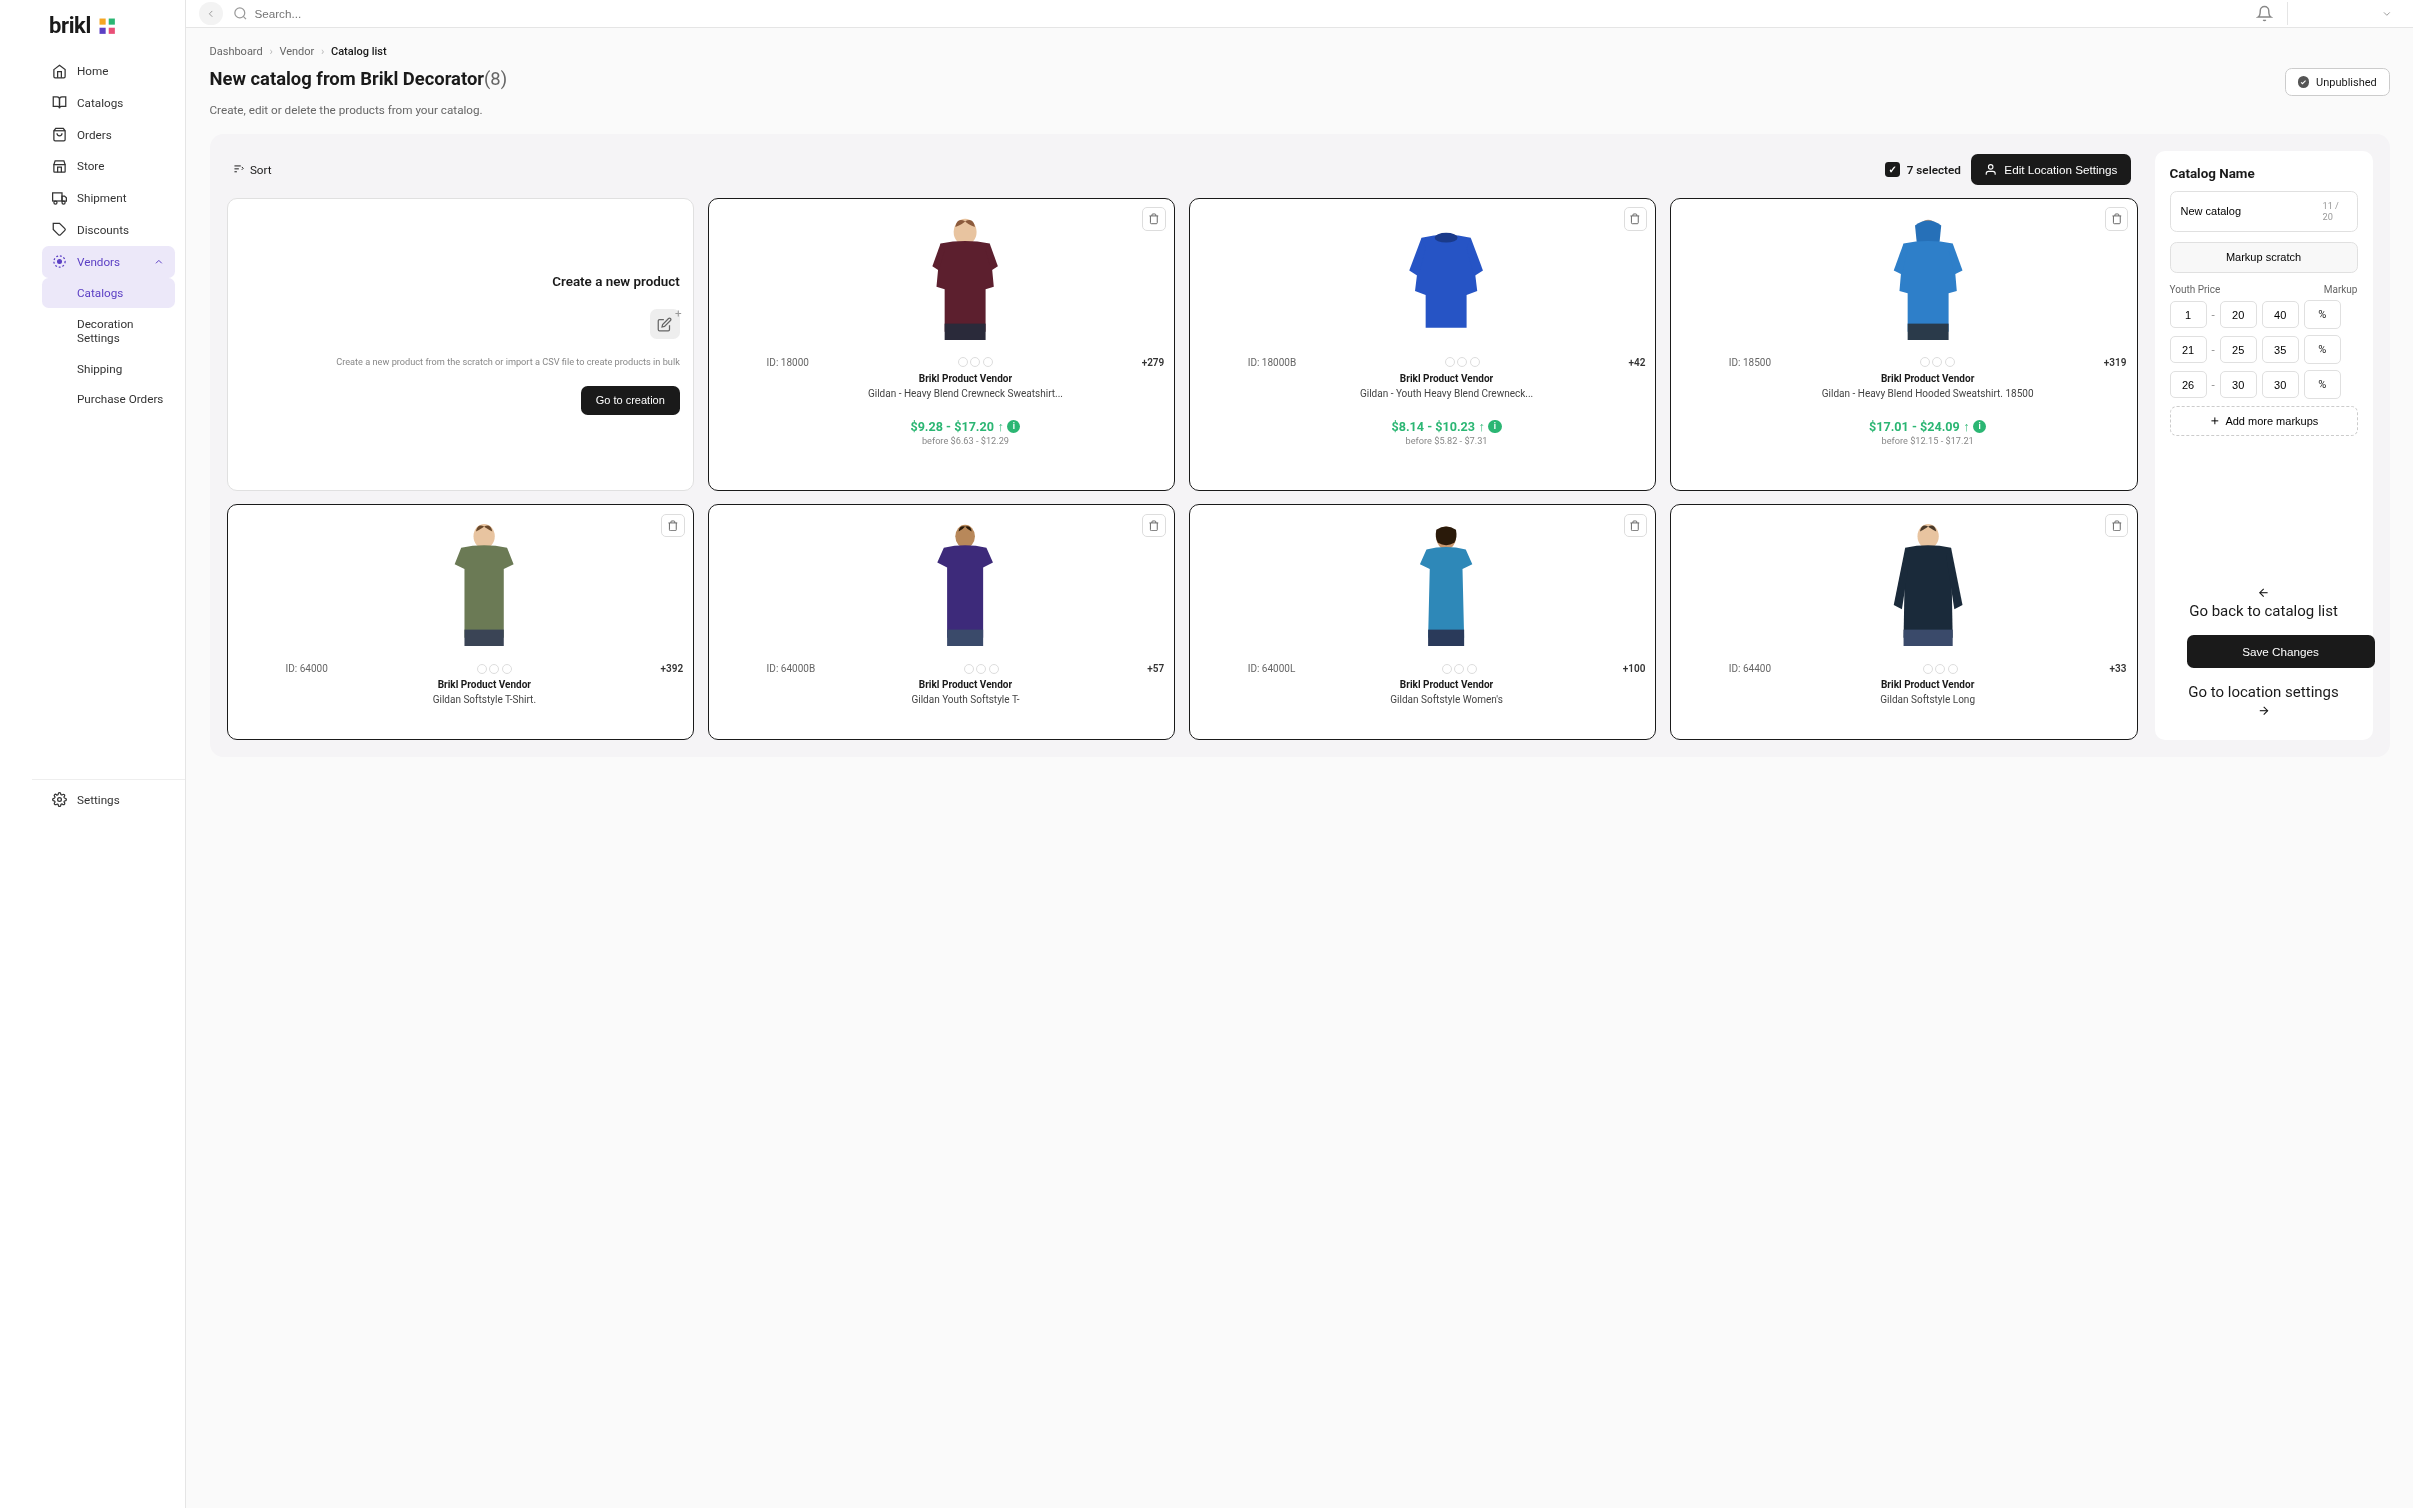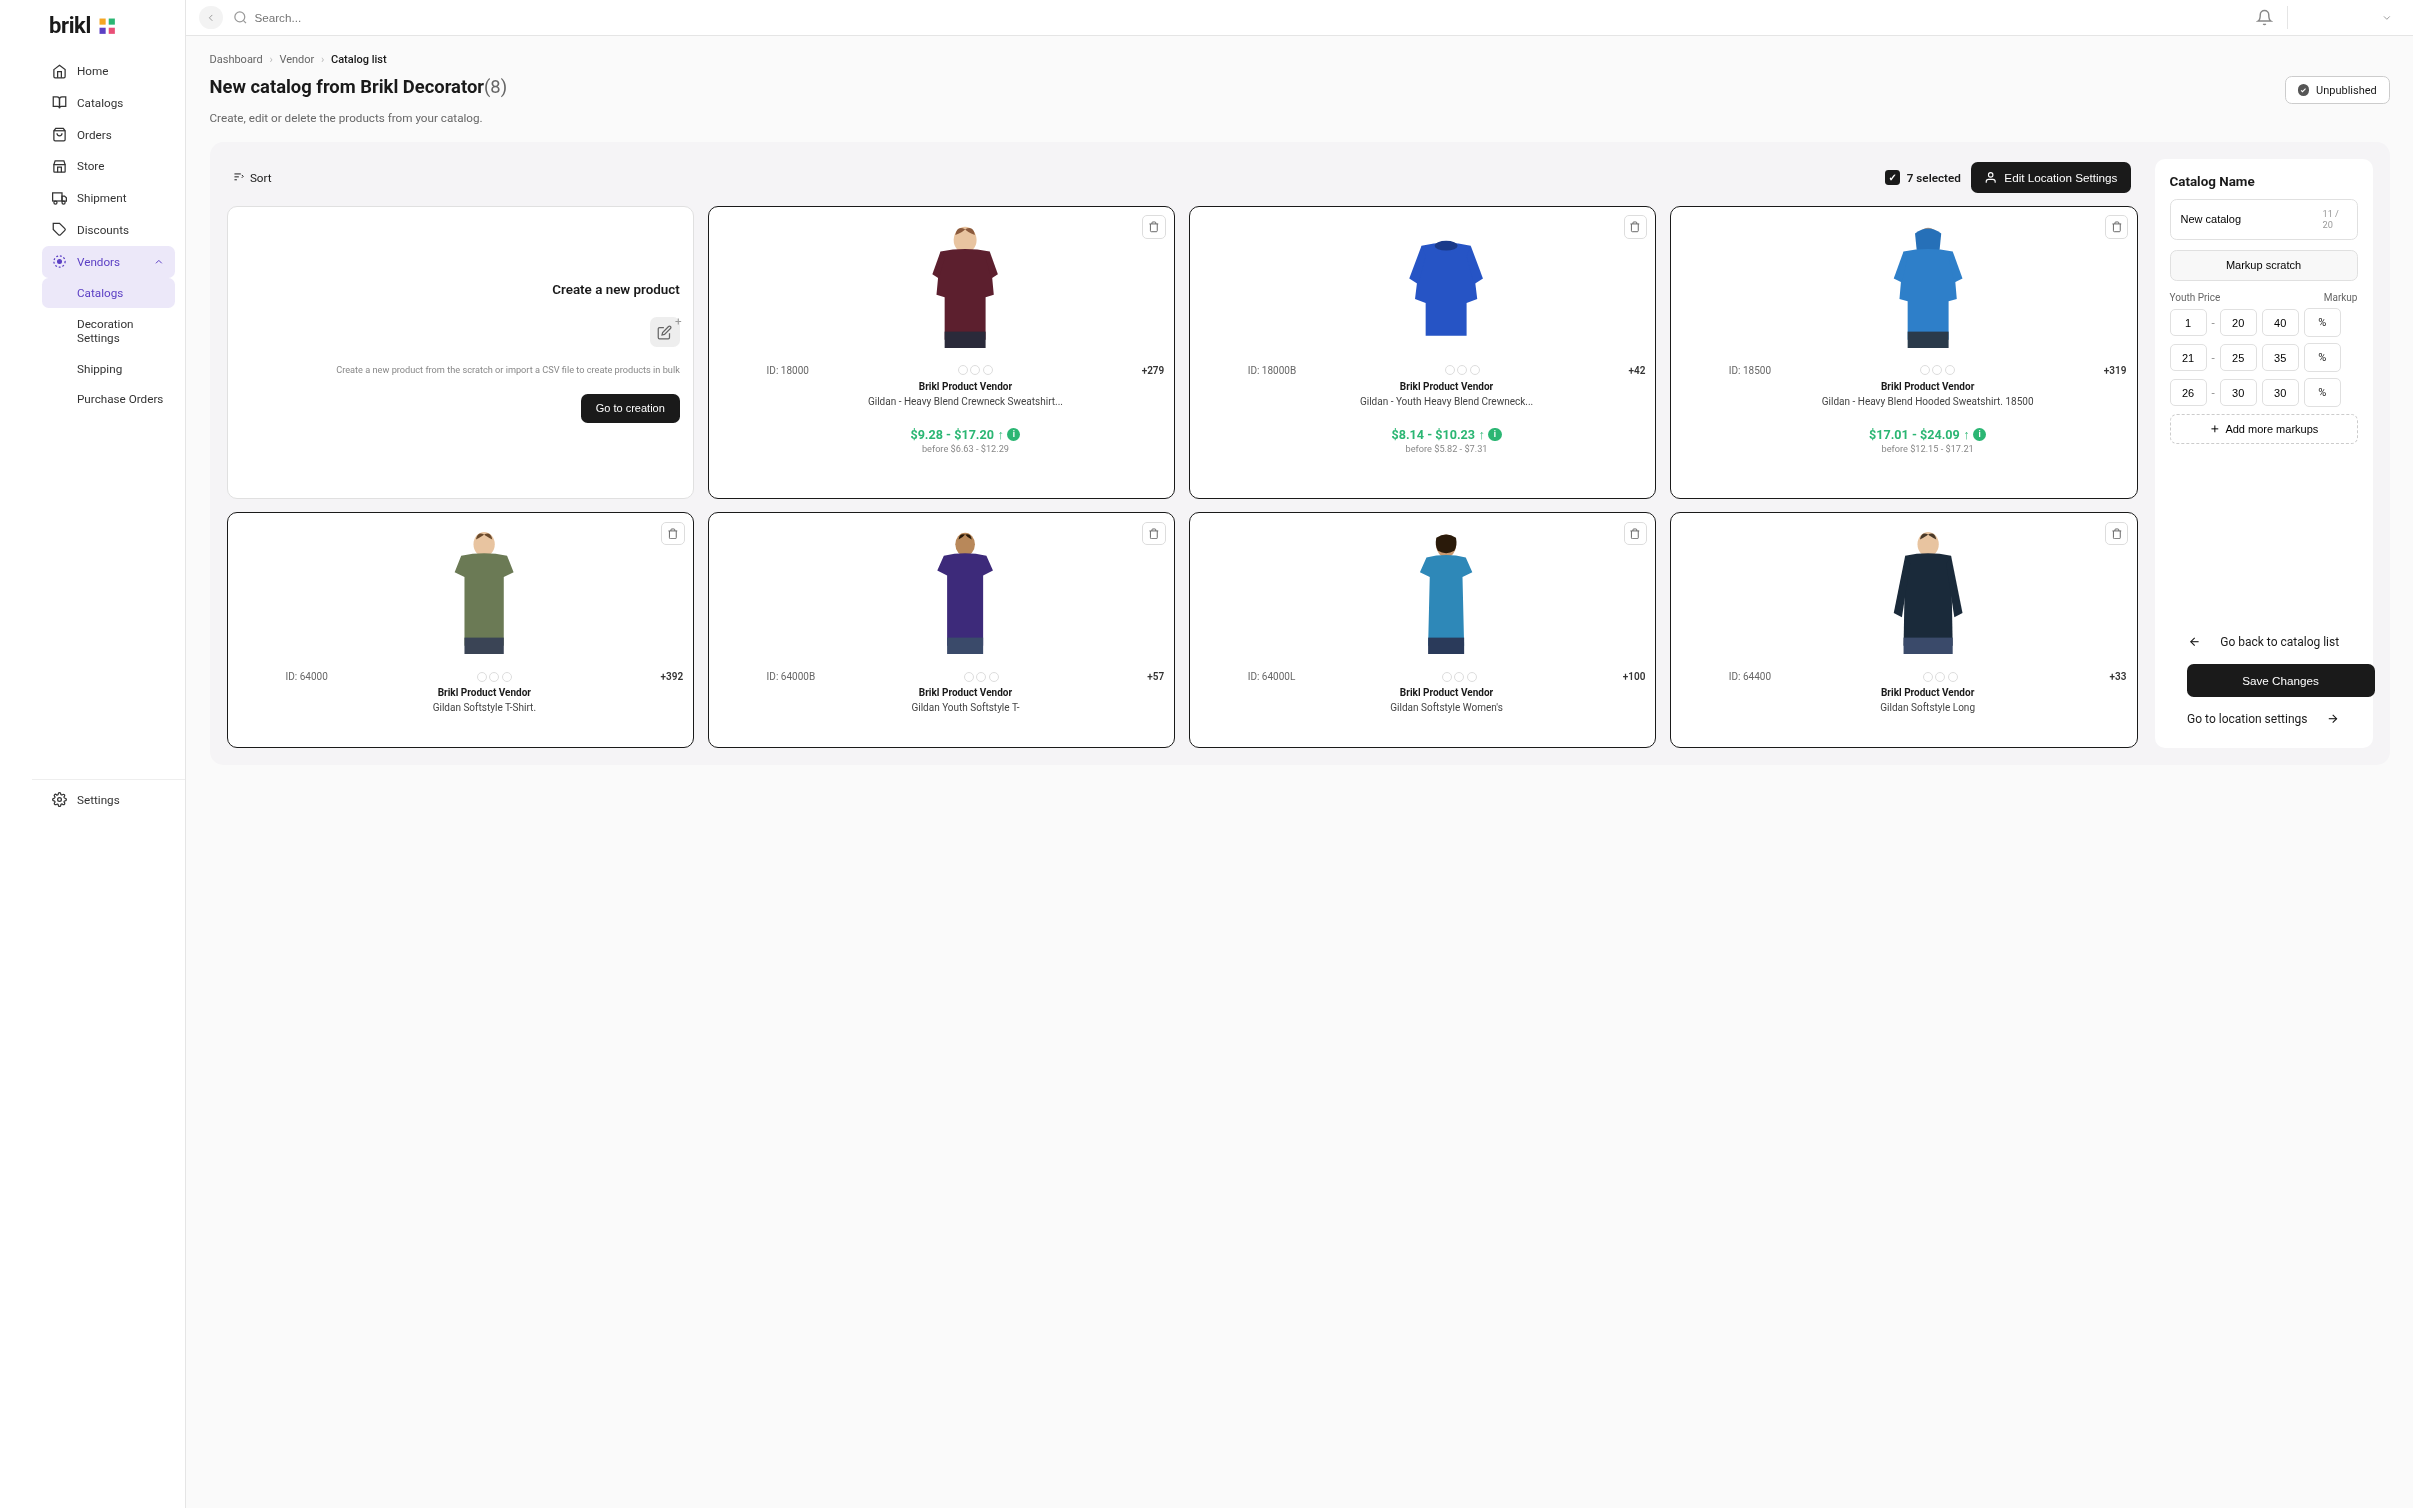--- a/index.html
+++ b/index.html
@@ -12,21 +12,21 @@
 .nav { flex: 1; padding: 3.4px 10px; overflow-y: auto; }
 .nav-item { display: flex; align-items: center; gap: 10px; padding: 8.4px 10px; border-radius: 6.7px; cursor: pointer; color: #333; }
 .nav-item.active { background: #ece8f9; color: #5b3fc4; }
 .nav-item .icon { width: 15px; height: 15px; display: flex; align-items: center; justify-content: center; }
 .nav-item .chev { margin-left: auto; }
 .sub-nav { padding-left: 0; }
 .sub-nav .nav-item { padding-left: 35px; }
 .sub-nav .nav-item.sub-active { background: #ece8f9; color: #5b3fc4; }
 .settings-item { border-top: 0.8px solid #eee; margin-top: auto; }
 .main { flex: 1; display: flex; flex-direction: column; overflow: hidden; }
-.topbar { height: 36px; border-bottom: 0.8px solid #e5e5e5; display: flex; align-items: center; padding: 0 13.4px; gap: 10px; }
+.topbar { height: 28px; border-bottom: 0.8px solid #e5e5e5; display: flex; align-items: center; padding: 0 13.4px; gap: 10px; }
 .back-btn { width: 23.5px; height: 23.5px; border-radius: 50%; background: #f3f3f3; display: flex; align-items: center; justify-content: center; cursor: pointer; }
 .search { flex: 1; display: flex; align-items: center; gap: 6.7px; color: #999; }
 .search input { border: none; outline: none; font-size: 11.7px; width: 100%; }
 .topbar-right { display: flex; align-items: center; gap: 13.4px; }
 .bell { width: 17px; height: 17px; color: #888; }
 .divider-v { width: 0.8px; height: 23.5px; background: #e5e5e5; }
 .user-menu { display: flex; align-items: center; gap: 6.7px; cursor: pointer; padding: 0 6.7px; }
 .content { flex: 1; overflow-y: auto; padding: 17px 23.5px; background: #fafafa; }
 .breadcrumb { display: flex; align-items: center; gap: 6.7px; font-size: 11px; color: #666; margin-bottom: 10px; }
 .breadcrumb .sep { color: #bbb; }
@@ -75,21 +75,21 @@
 .char-count { font-size: 9.2px; color: #999; }
 .markup-btn { width: 100%; border: 0.8px solid #e0e0e0; border-radius: 6.7px; padding: 8.4px; background: #f8f8f8; cursor: pointer; margin-bottom: 11.7px; font-size: 11px; }
 .markup-labels { display: flex; justify-content: space-between; font-size: 10px; color: #666; margin-bottom: 5px; }
 .markup-labels span:first-child { flex: 0 0 50%; }
 .markup-row { display: flex; gap: 5px; align-items: center; margin-bottom: 6.7px; }
 .markup-row input { width: 37px; border: 0.8px solid #e0e0e0; border-radius: 5px; padding: 6.7px 5px; text-align: center; font-size: 11px; }
 .markup-row .dash { color: #888; }
 .pct-box { width: 37px; border: 0.8px solid #e0e0e0; border-radius: 5px; padding: 6.7px 0; text-align: center; font-size: 11px; background: #fff; }
 .add-markup { width: 100%; border: 0.8px dashed #ccc; border-radius: 6.7px; padding: 8.4px; background: #fff; cursor: pointer; font-size: 11px; display: flex; align-items: center; justify-content: center; gap: 5px; }
 .panel-footer { margin-top: auto; padding-top: 17px; display: flex; flex-direction: column; gap: 8.4px; }
-.link-btn { display: flex; align-items: center; justify-content: center; gap: 19px; font-size: 12px; cursor: pointer; padding: 6.7px; }
+.link-btn { display: flex; align-items: center; justify-content: center; gap: 3px; font-size: 15px; cursor: pointer; padding: 6.7px; flex-direction: column; }
 .save-btn { background: #1a1a1a; color: #fff; border: none; border-radius: 6.7px; padding: 10px; cursor: pointer; font-size: 11.7px; width: 100%; margin-left: 17px; }
 svg { display: block; }
 </style>
 </head>
 <body>
 
 <div class="app">
   <aside class="sidebar">
     <div class="logo">
       <span class="logo-text">brikl</span>

